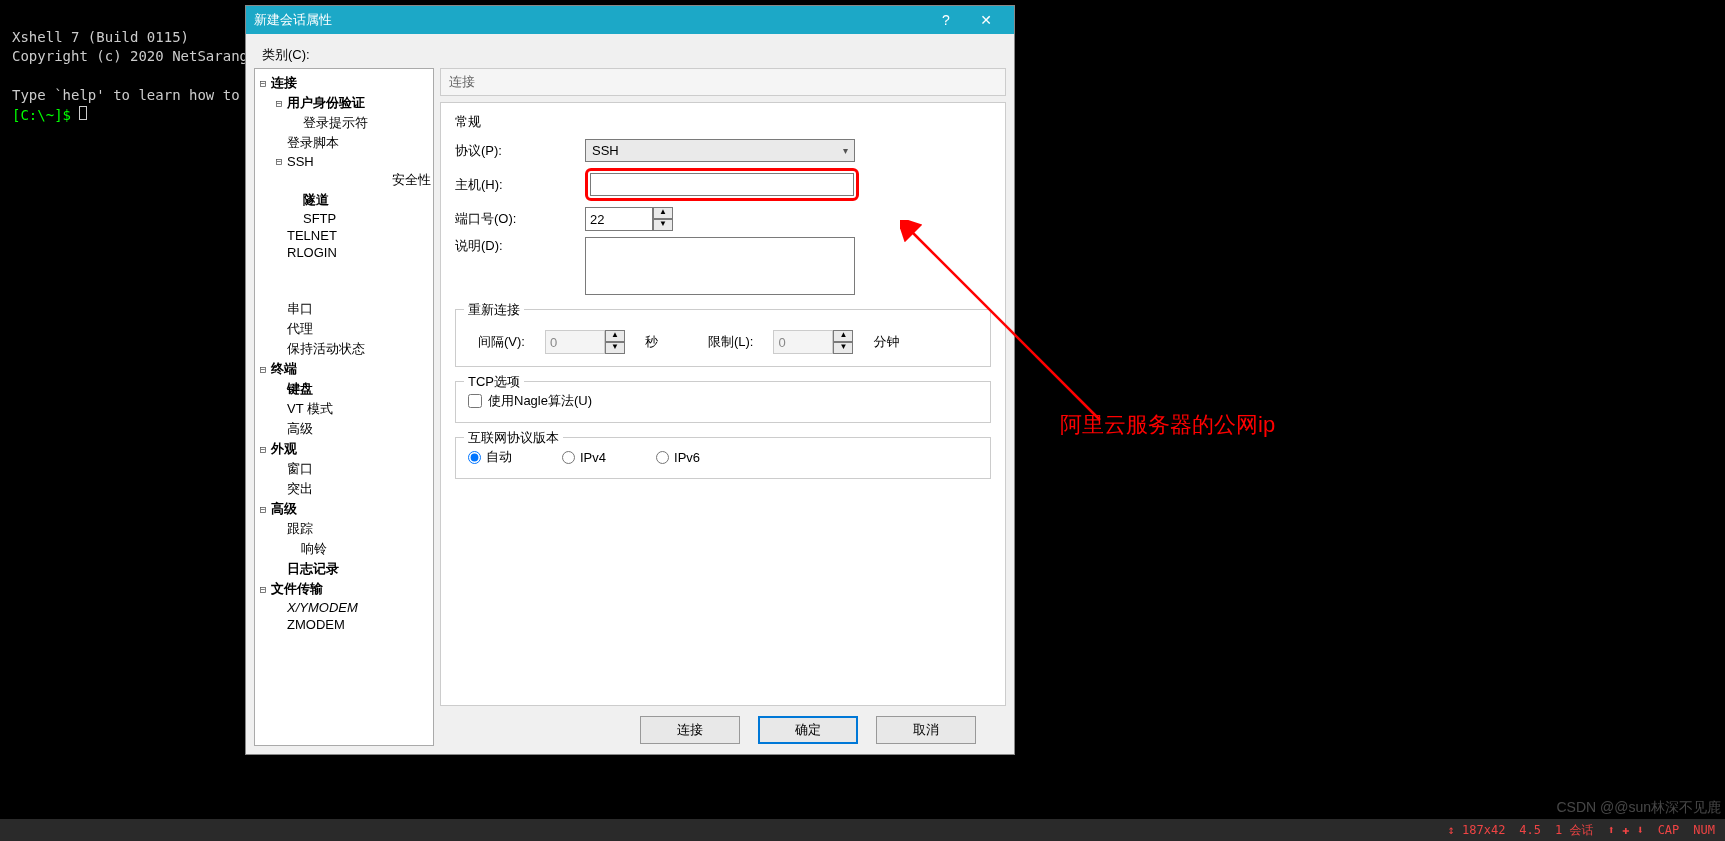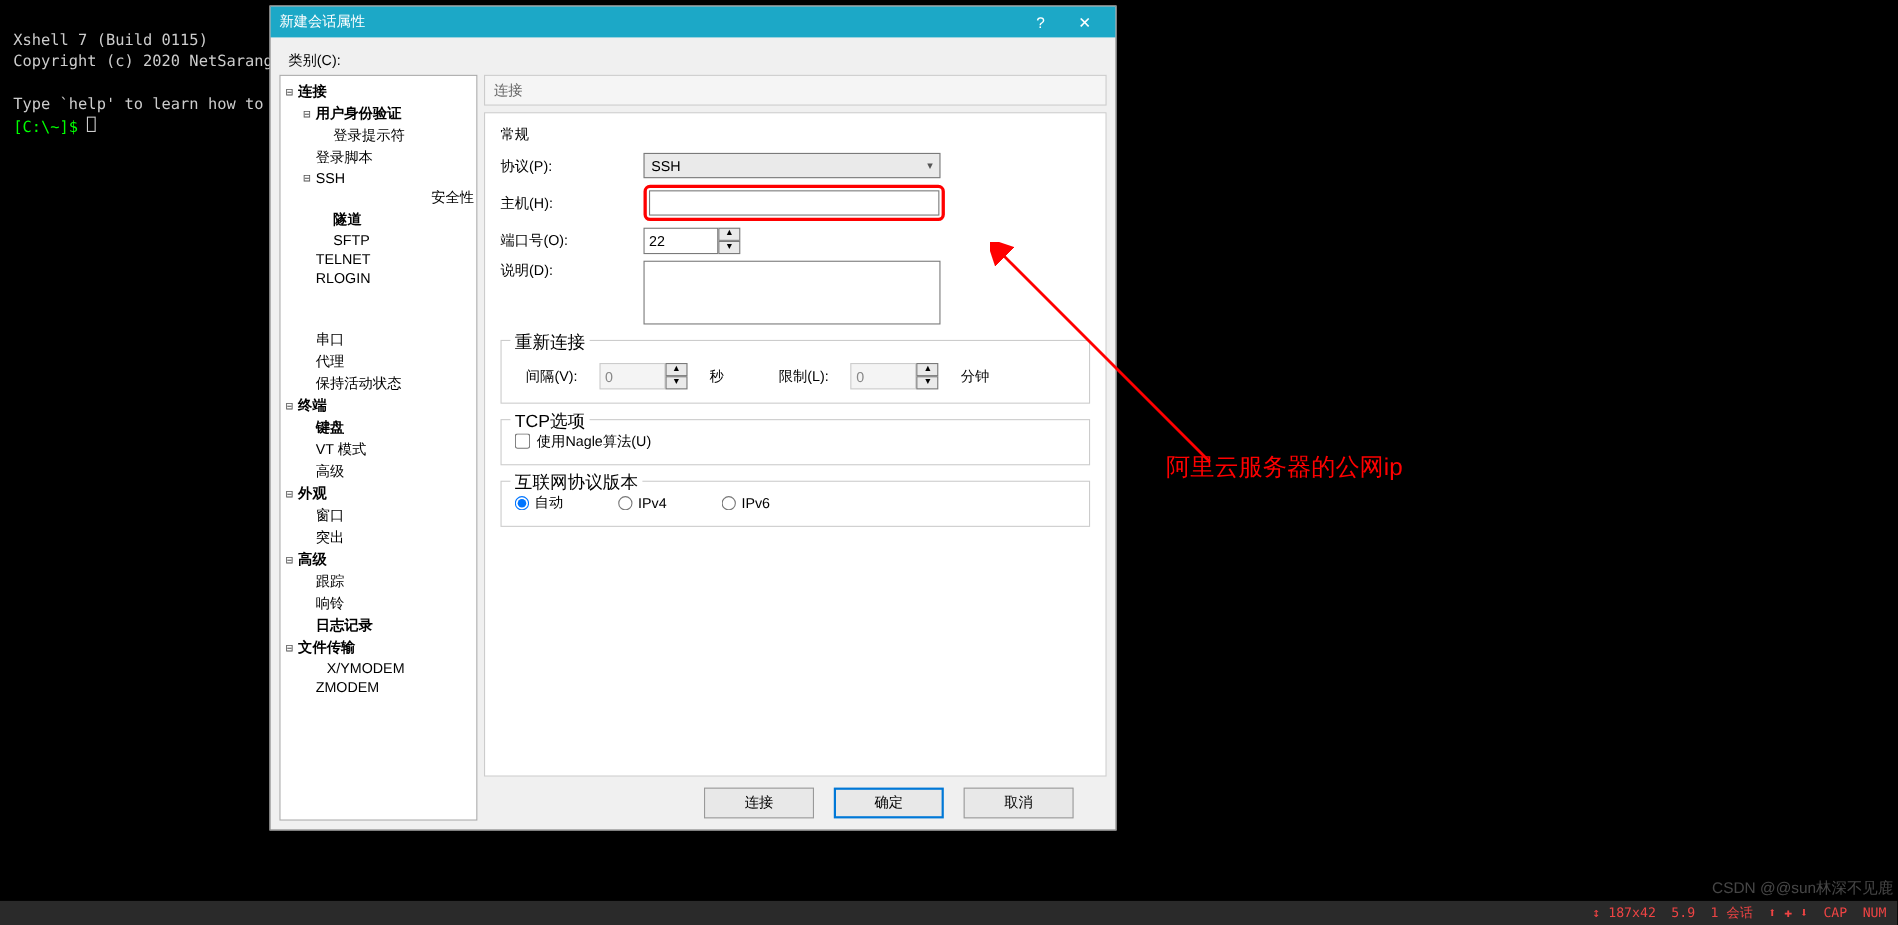--- a/index.html
+++ b/index.html
@@ -36,21 +36,21 @@
 .combo .arrow { font-size: 10px; color: #555; }
 .spinner { display: flex; width: 88px; }
 .spinner input { width: 68px; border: 1px solid #7a7a7a; padding: 3px 4px; font-size: 13px; }
 .spinner-btns { display: flex; flex-direction: column; width: 20px; }
 .spinner-btns div { border: 1px solid #7a7a7a; height: 12px; font-size: 8px; text-align: center; line-height: 8px; background: #eaeaea; cursor: pointer; }
 .textarea { width: 270px; height: 58px; border: 1px solid #7a7a7a; resize: none; font-size: 13px; padding: 3px; }
 .host-highlight { border: 3px solid #ff0000; border-radius: 6px; padding: 2px; display: inline-block; }
 .host-highlight input { width: 264px; border: 1px solid #7a7a7a; padding: 3px 6px; font-size: 13px; }
 
 .fieldset { border: 1px solid #ccc; margin: 14px 0 0 0; padding: 10px 12px 12px 12px; position: relative; }
-.fieldset-title { position: absolute; top: -9px; left: 8px; background: #fff; padding: 0 4px; font-size: 16px; }
+.fieldset-title { position: absolute; top: -9px; left: 8px; background: #fff; padding: 0 4px; font-size: 13px; }
 .checkbox-row { display: flex; align-items: center; gap: 6px; font-size: 13px; }
 .checkbox-row input { width: 14px; height: 14px; }
 .inline-row { display: flex; align-items: center; gap: 20px; margin-top: 10px; font-size: 13px; }
 .inline-row .lbl { margin-left: 10px; }
 .num-spin { display: flex; width: 80px; }
 .num-spin input { width: 60px; border: 1px solid #ccc; background: #f4f4f4; padding: 3px 4px; font-size: 13px; color: #888; }
 .radio-row { display: flex; gap: 50px; font-size: 13px; align-items: center; }
 .radio-row label { display: flex; align-items: center; gap: 5px; }
 
 .icon-network { width: 36px; height: 36px; margin-left: 20px; }
@@ -169,33 +169,33 @@
           <div class="tree-item" style="padding-left: 0px;">
             <span class="tree-toggle">⊟</span>
             <span class="tree-bold" style="margin-left: 2px;">高级</span>
           </div>
           <div class="tree-item" style="padding-left: 16px;">
             <span class="tree-toggle"></span>
             <span style="margin-left: 2px;">跟踪</span>
           </div>
           <div class="tree-item" style="padding-left: 16px;">
             <span class="tree-toggle"></span>
-            <span style="margin-left: 2px;">响铃</span>
+            <span style="margin-left: 16px;">响铃</span>
           </div>
           <div class="tree-item" style="padding-left: 16px;">
             <span class="tree-toggle"></span>
             <span class="tree-bold" style="margin-left: 2px;">日志记录</span>
           </div>
           <div class="tree-item" style="padding-left: 0px;">
             <span class="tree-toggle">⊟</span>
             <span class="tree-bold" style="margin-left: 2px;">文件传输</span>
           </div>
           <div class="tree-item" style="padding-left: 16px;">
             <span class="tree-toggle"></span>
-            <span style="margin-left: 12px;">X/YMODEM</span>
+            <span style="margin-left: 2px; font-style: italic;">X/YMODEM</span>
           </div>
           <div class="tree-item" style="padding-left: 16px;">
             <span class="tree-toggle"></span>
             <span style="margin-left: 2px;">ZMODEM</span>
           </div>
         </div>
       <div class="right-panel">
         <div class="section-header">连接</div>
         <div class="form-area">
 
@@ -301,18 +301,18 @@
       </marker>
     </defs>
   <line x1="200" y1="200" x2="10" y2="10" stroke="#ff0000" stroke-width="2.5" marker-end="url(#ah)"></line>
 </svg>
 <div class="annotation">阿里云服务器的公网ip</div>
 
 <div class="watermark">CSDN @@sun林深不见鹿</div>
 
 <div class="statusbar">
   <span>↕ 187x42</span>
-  <span>5.9</span>
+  <span>4.5</span>
   <span>1 会话</span>
   <span>⬆ ✚ ⬇</span>
   <span>CAP</span>
   <span>NUM</span>
 </div>
 
 </body></html>

